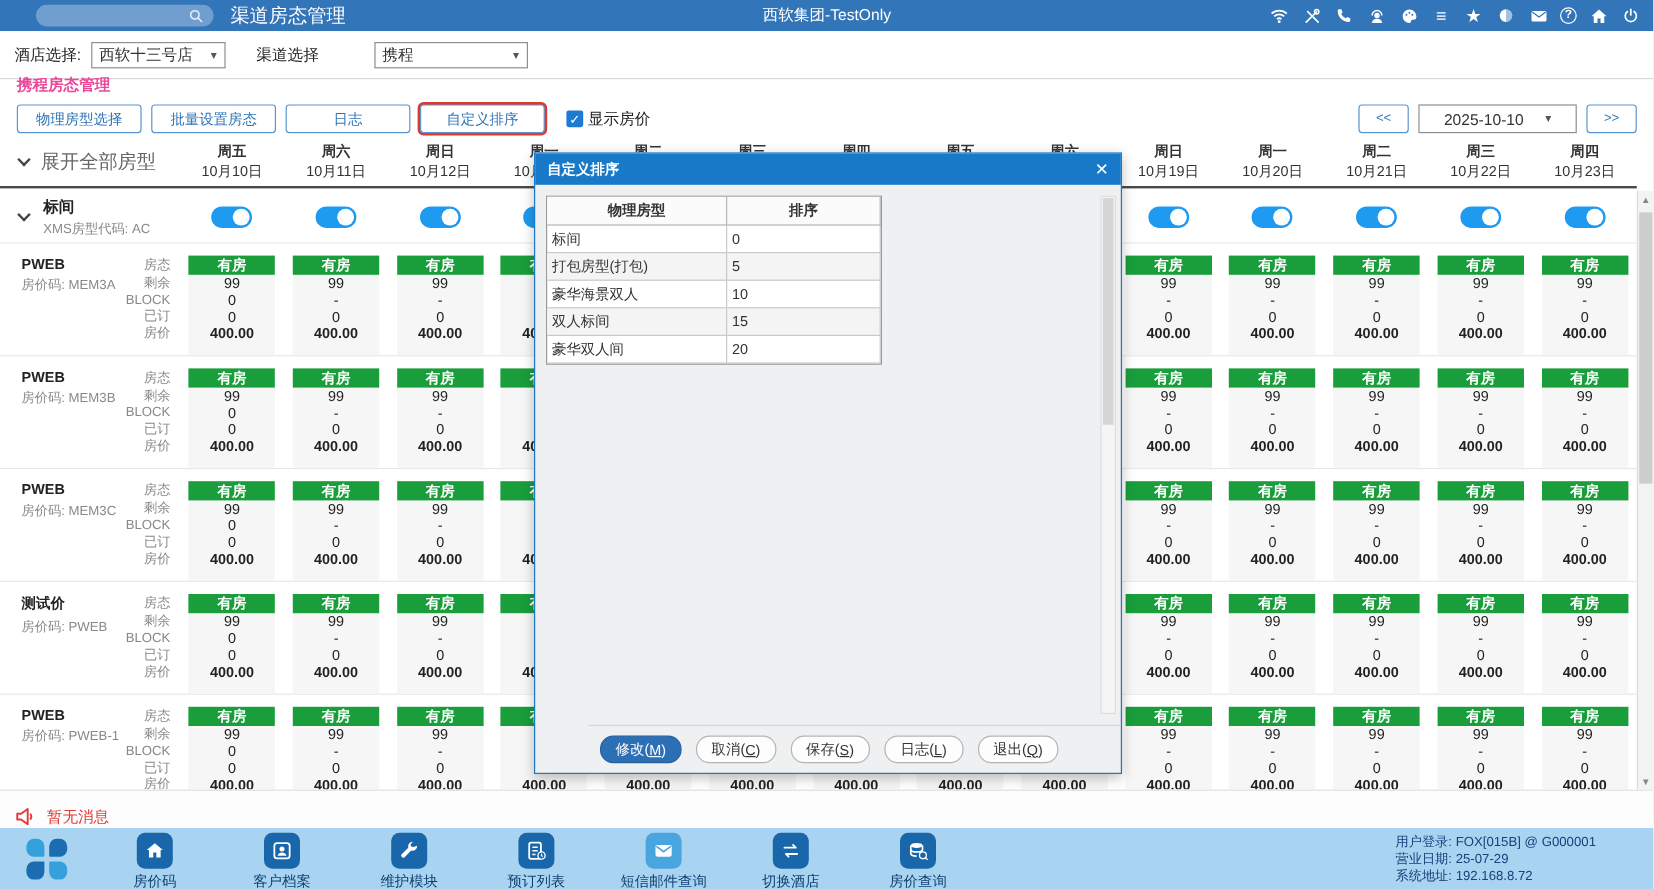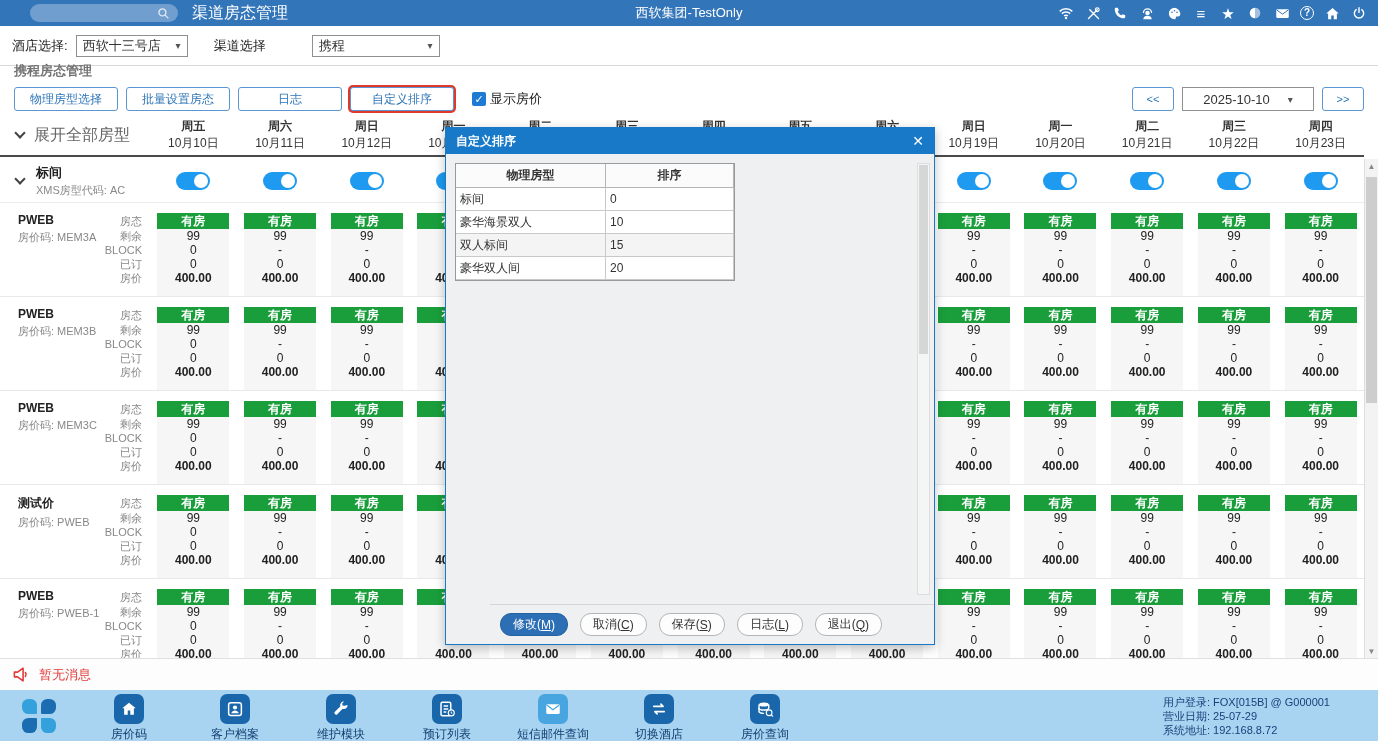--- a/index.html
+++ b/index.html
@@ -29,21 +29,21 @@
                border-bottom:1px solid #d9d9d9; display:flex; align-items:center; font-size:13px; }
   .filterbar .flabel { margin-left:12px; color:#222; }
   .selectbox { height:22px; border:1px solid #8f8f8f; background:#fff; display:flex; align-items:center;
                justify-content:space-between; padding:0 6px; font-size:13px; cursor:pointer; }
   .selectbox .arrow { color:#555; font-size:10px; margin-left:6px; }
   .sel-hotel { width:112px; margin-left:8px; }
   .sel-channel { width:128px; margin-left:46px; }
   .filterbar .flabel2 { margin-left:26px; }
 
   
-  .section-title { position:absolute; top:62px; left:14px; font-size:13px; font-weight:bold; color:#737373; }
+  .section-title { position:absolute; top:62px; left:14px; font-size:13px; font-weight:bold; color:#ec4899; }
   .toolbar { position:absolute; top:86px; left:14px; right:14px; height:26px; display:flex; align-items:center; }
   .tbtn { height:24px; width:104px; border:1px solid #5a96d2; border-radius:3px; background:#fff;
           color:#2e75b6; font-size:12px; display:flex; align-items:center; justify-content:center;
           margin-right:8px; cursor:pointer; }
   .tbtn.highlight { box-shadow:0 0 0 2px #e0392b; }
   .showprice { display:flex; align-items:center; margin-left:10px; cursor:pointer; }
   .cb { width:14px; height:14px; background:#1f7ad4; border-radius:2px; color:#fff; font-size:11px;
         display:flex; align-items:center; justify-content:center; }
   .showprice span.lbl { font-size:13px; margin-left:4px; color:#222; }
   .datenav { margin-left:auto; display:flex; align-items:center; gap:8px; }
@@ -115,21 +115,21 @@
   .modal-scroll .thumb { position:absolute; top:1px; left:1px; right:1px; height:44%; background:#d6d6d6; }
   .modal-footer { position:absolute; bottom:0; left:0; right:0; height:40px; display:flex; align-items:center;
                   padding-left:10px; gap:12px; border-top:1px solid #d5d5d5;margin-left:44px; }
   .mbtn { height:23px; min-width:66px; padding:0 12px; border-radius:11px; border:1px solid #b5b5b5;
           background:#fdfdfd; color:#333; font-size:12px; display:flex; align-items:center; justify-content:center;
           cursor:pointer; }
   .mbtn.primary { background:#2d6fb5; border-color:#24619f; color:#fff; }
 
   
   .message-bar { position:absolute; left:0; right:0; bottom:51px; height:32px; background:#fdfdfd;
-                 border-top:1px solid #e0e0e0; display:flex; align-items:center; padding-left:12px; gap:8px; }
+                 border-top:1px solid #e0e0e0; display:flex; align-items:flex-end; padding-left:12px; gap:8px; }
   .message-text { color:#e23939; font-size:13px; }
 
   
   .dock { position:absolute; left:0; right:0; bottom:0; height:51px; background:#a9d4f1; }
   .logo { position:absolute; left:22px; top:9px; width:34px; height:34px; }
   .logo i { position:absolute; width:15px; height:15px; border-radius:42% 42% 42% 42%; }
   .logo .c1 { left:0; top:0; background:#35a1dc; border-bottom-right-radius:1px; }
   .logo .c2 { right:0; top:0; background:#1b6cb0; border-bottom-left-radius:1px; }
   .logo .c3 { left:0; bottom:0; background:#1b6cb0; border-top-right-radius:1px; }
   .logo .c4 { right:0; bottom:0; background:#35a1dc; border-top-left-radius:1px; }
@@ -1097,20 +1097,24 @@
       <div class="mtable">
         <div class="mhead">
           <div class="mc1">物理房型</div>
           <div class="mc2">排序</div>
         </div>
         <div id="modal-rows">
             <div class="mrow">
               <div class="mc1">标间</div>
               <div class="mc2">0</div>
             </div>
+            <div class="mrow alt">
+              <div class="mc1">打包房型(打包)</div>
+              <div class="mc2">5</div>
+            </div>
             <div class="mrow">
               <div class="mc1">豪华海景双人</div>
               <div class="mc2">10</div>
             </div>
             <div class="mrow alt">
               <div class="mc1">双人标间</div>
               <div class="mc2">15</div>
             </div>
             <div class="mrow">
               <div class="mc1">豪华双人间</div>

